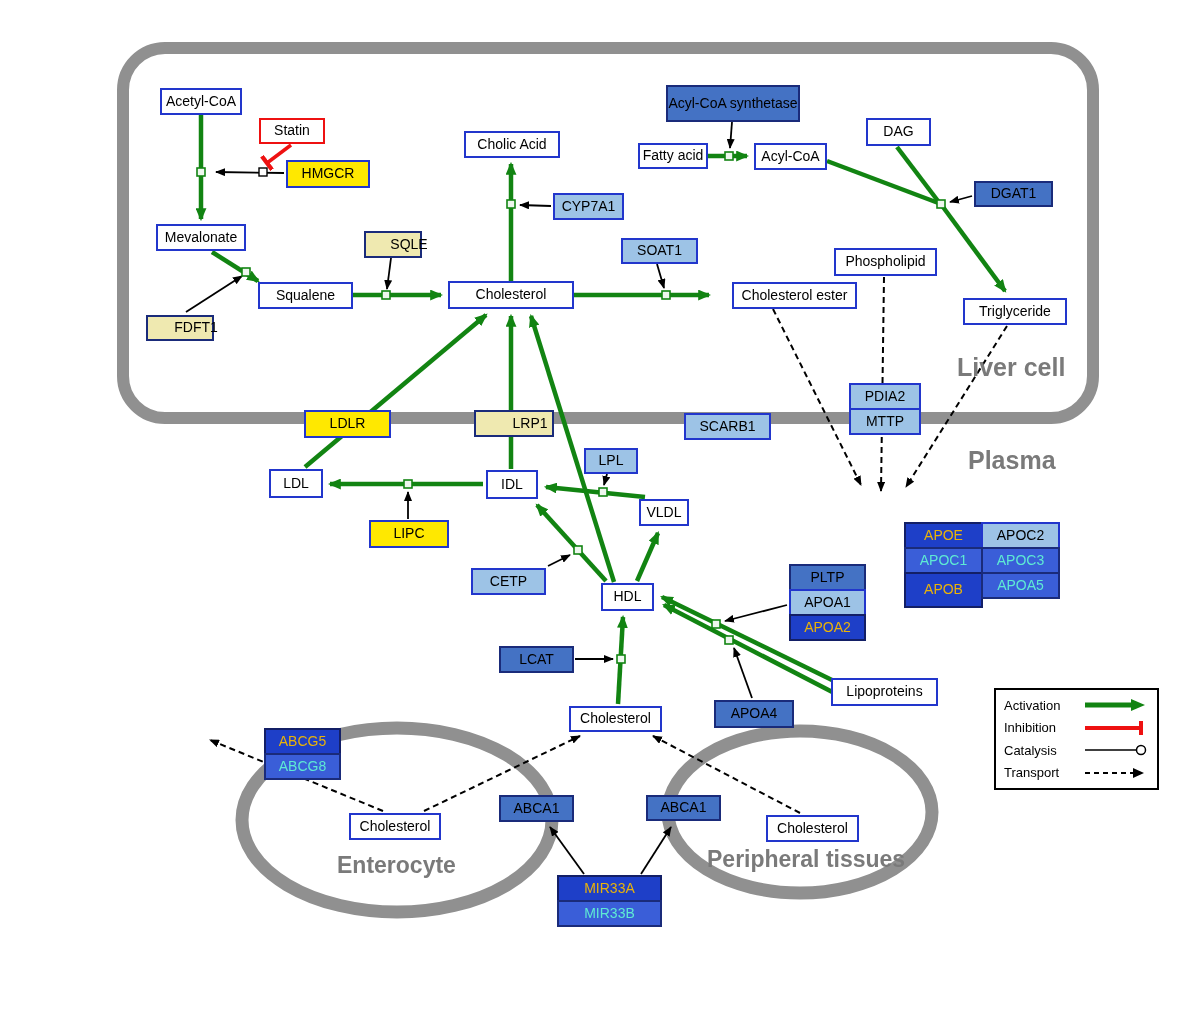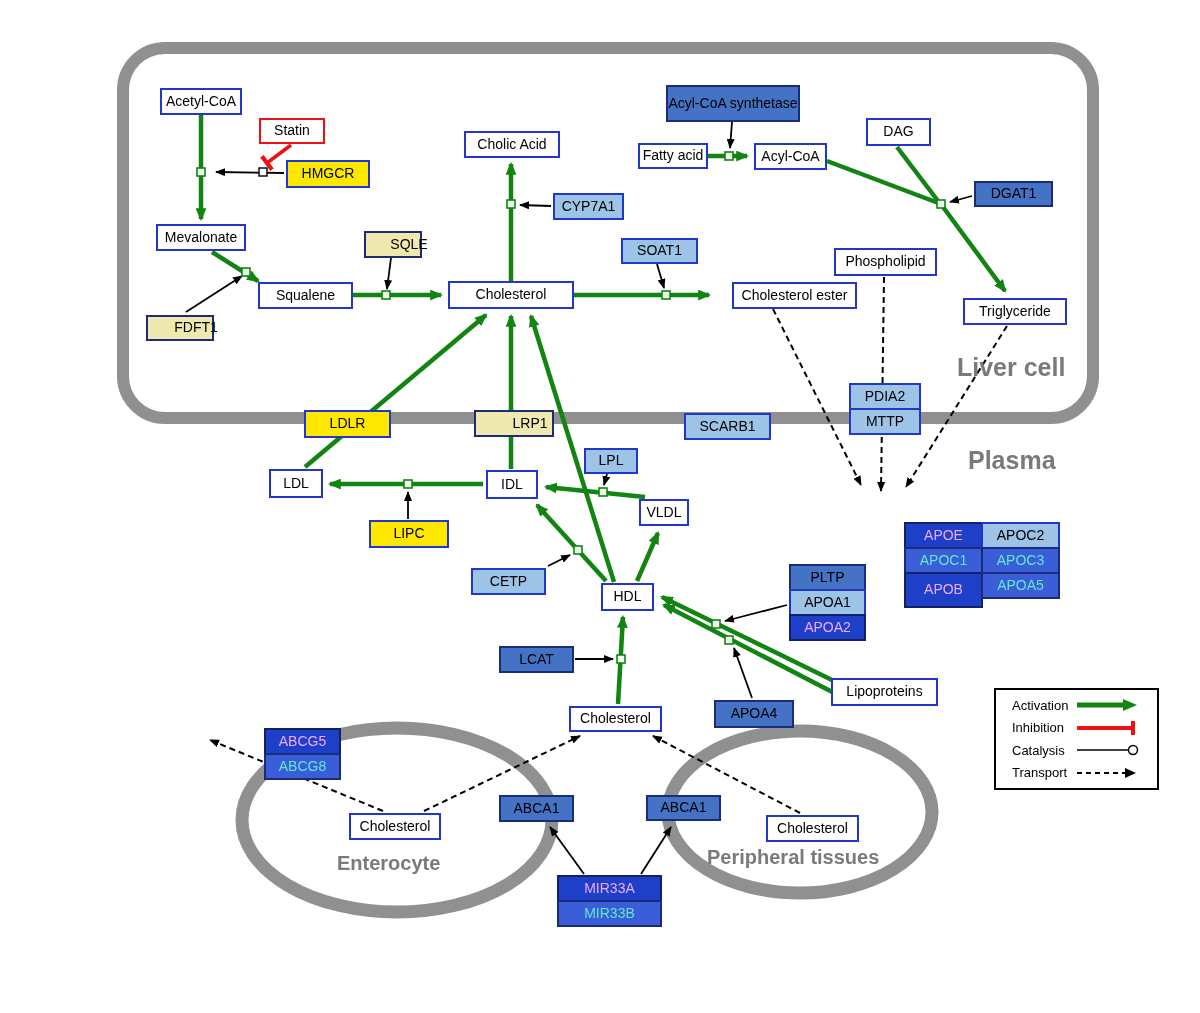--- a/index.html
+++ b/index.html
@@ -9,27 +9,27 @@
   .node{position:absolute;z-index:2;display:flex;align-items:center;justify-content:center;
         text-align:center;font-size:14px;line-height:1.1;box-sizing:border-box;color:#000;
         background:#fff;border:2px solid #2236cc;}
   .plain{background:#ffffff;border:2px solid #2236cc;}
   .redbox{background:#ffffff;border:2px solid #ee1111;}
   .yellow{background:#ffe800;border:2px solid #2236cc;}
   .paleyellow{background:#efe9b0;border:2px solid #1a2b7a;padding-left:32px;}
   .lightblue{background:#9dc3e6;border:2px solid #2236cc;}
   .medblue{background:#4472c4;border:2px solid #1a2b7a;}
   .royal{background:#3a5ed8;border:2px solid #1a2b7a;color:#5eead4;}
-  .dark{background:#1e3fc8;border:2px solid #131f66;color:#f0abfc;}
+  .dark{background:#1e3fc8;border:2px solid #131f66;color:#eab308;}
   .region-label{position:absolute;z-index:2;font-weight:bold;color:#7a7a7a;}
   .big{font-size:25px;}
-  .mid{font-size:20px;}
+  .mid{font-size:23px;}
   #legend{position:absolute;left:994px;top:688px;width:165px;height:102px;z-index:2;
           background:#fff;border:2px solid #000;box-sizing:border-box;
-          display:flex;flex-direction:column;justify-content:space-around;padding:4px 16px;}
+          display:flex;flex-direction:column;justify-content:space-around;padding:4px 8px;}
   .lrow{display:flex;align-items:center;justify-content:space-between;height:20px;}
   .lrow span{font-size:13px;color:#000;}
 </style>
 </head>
 <body>
 
 <div id="canvas">
 
   <svg id="edge-layer" width="1200" height="1013">
     <defs>

